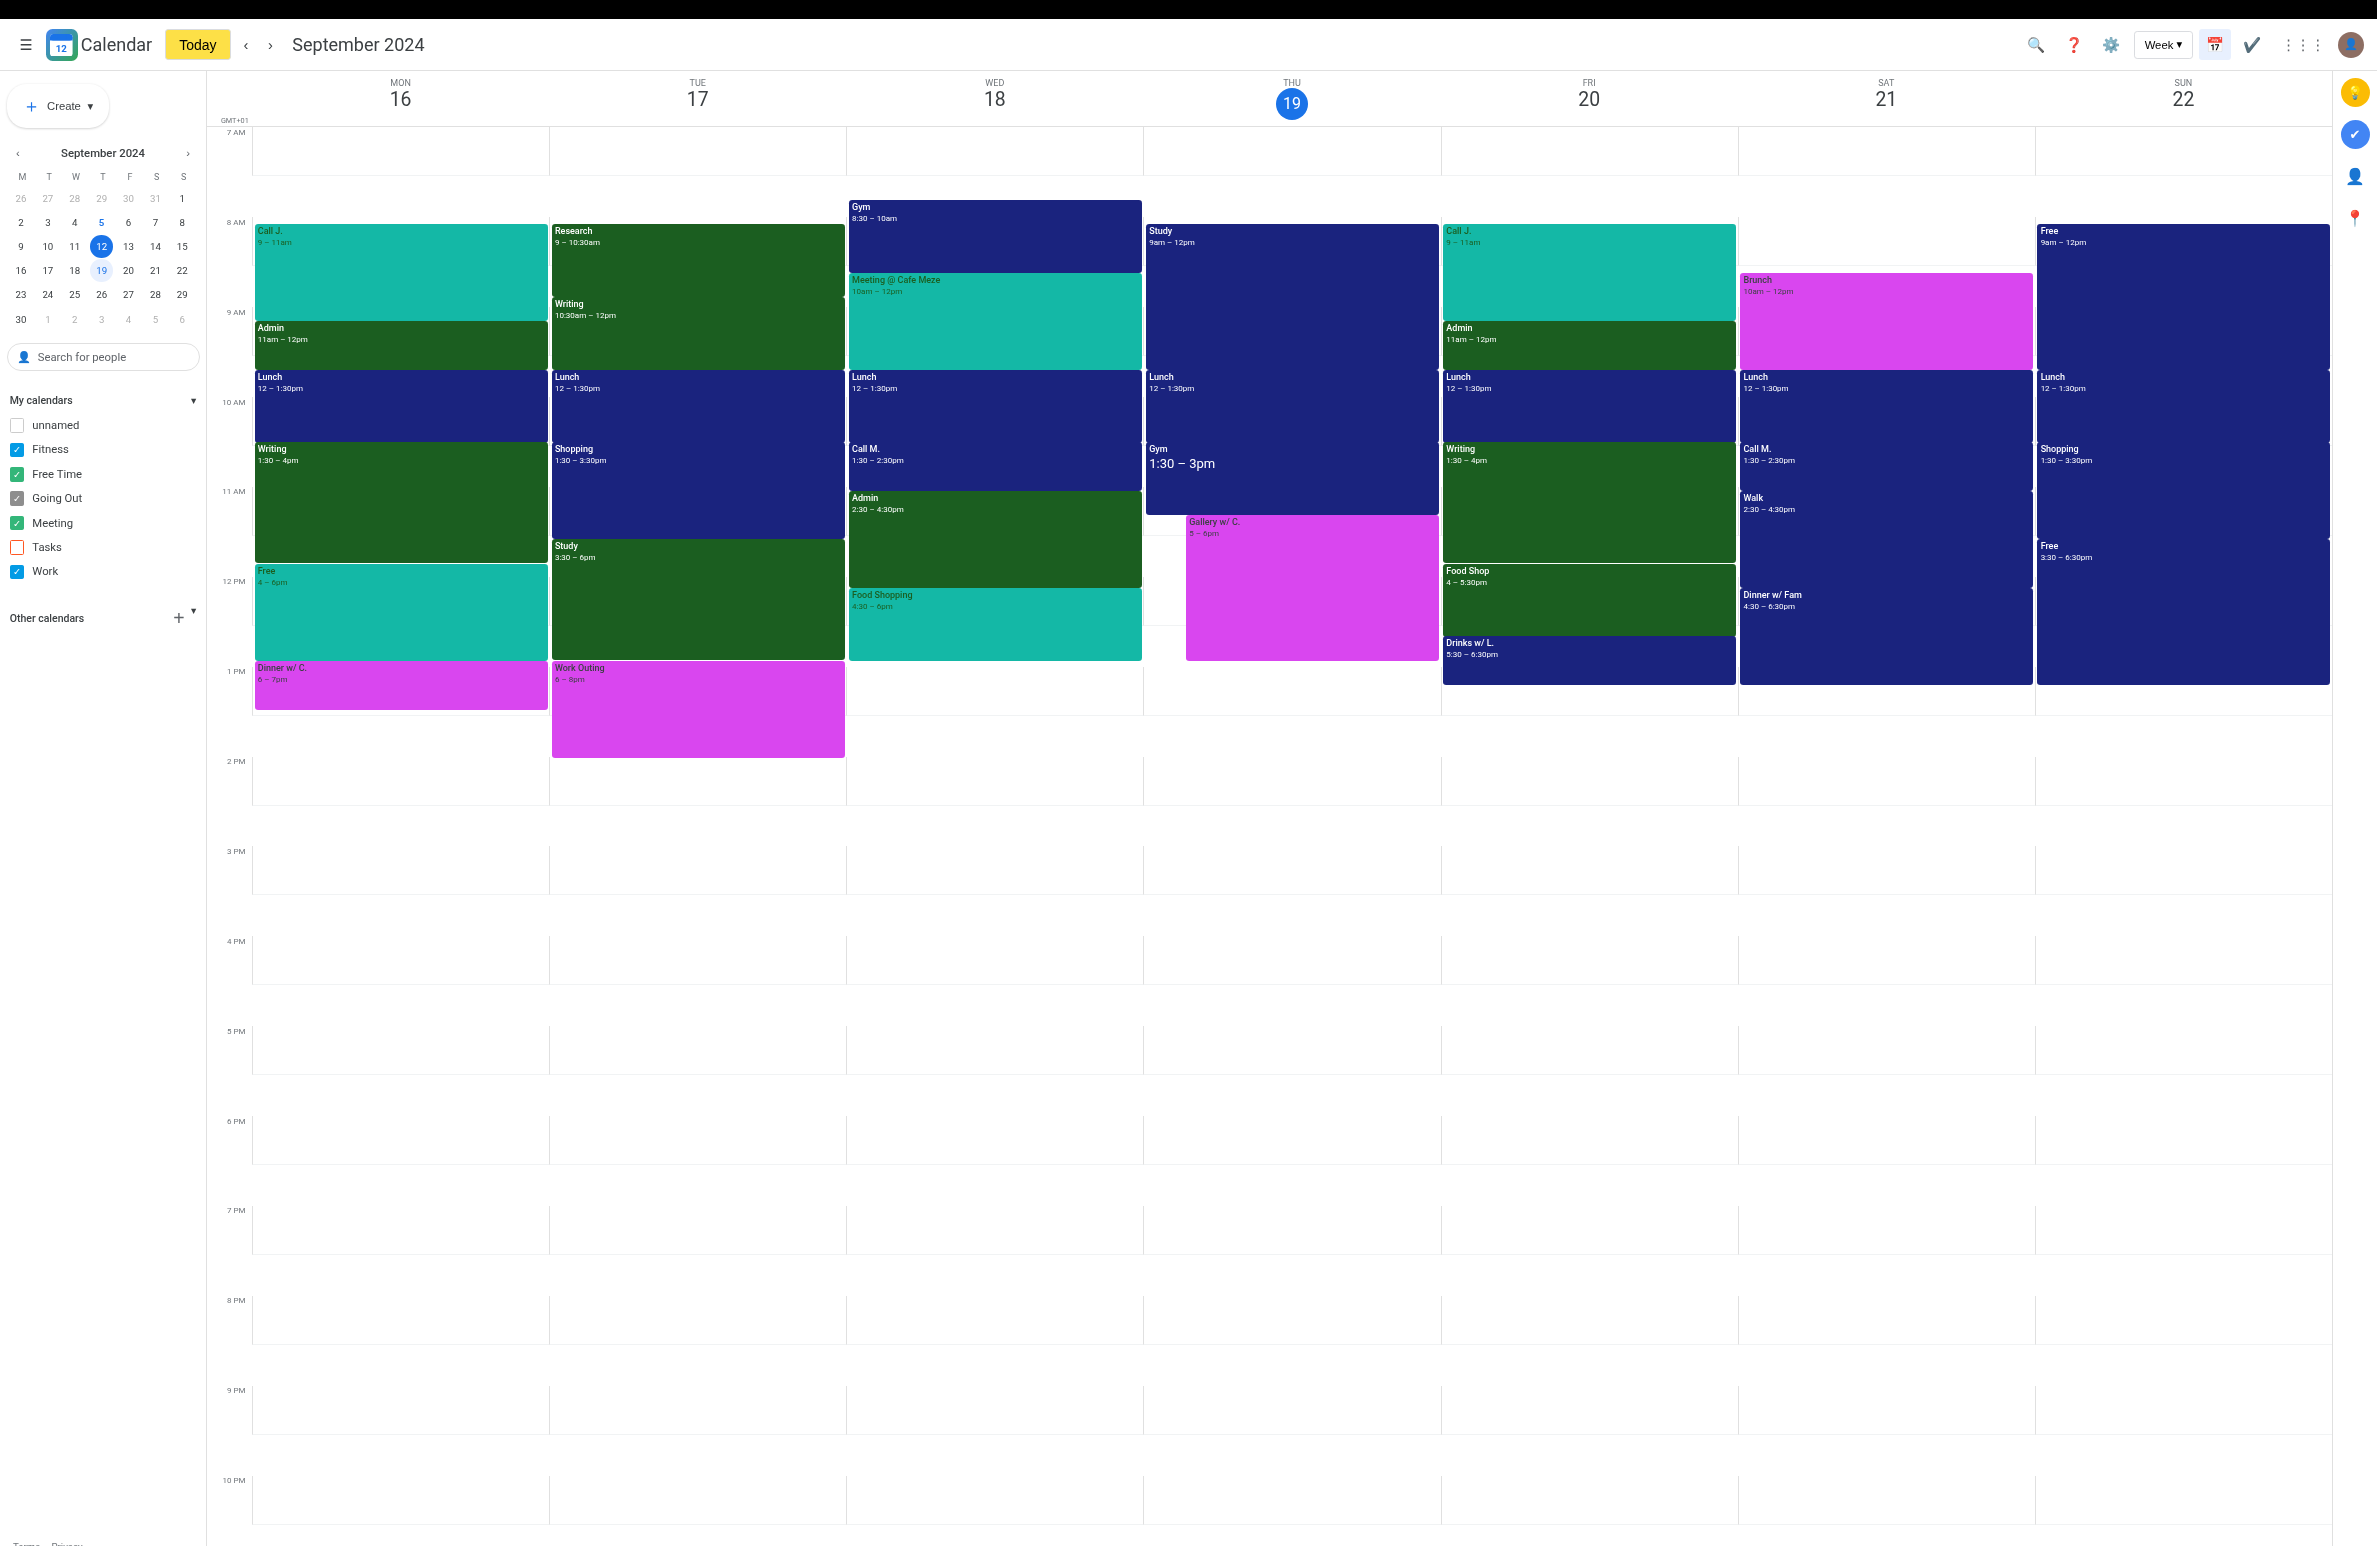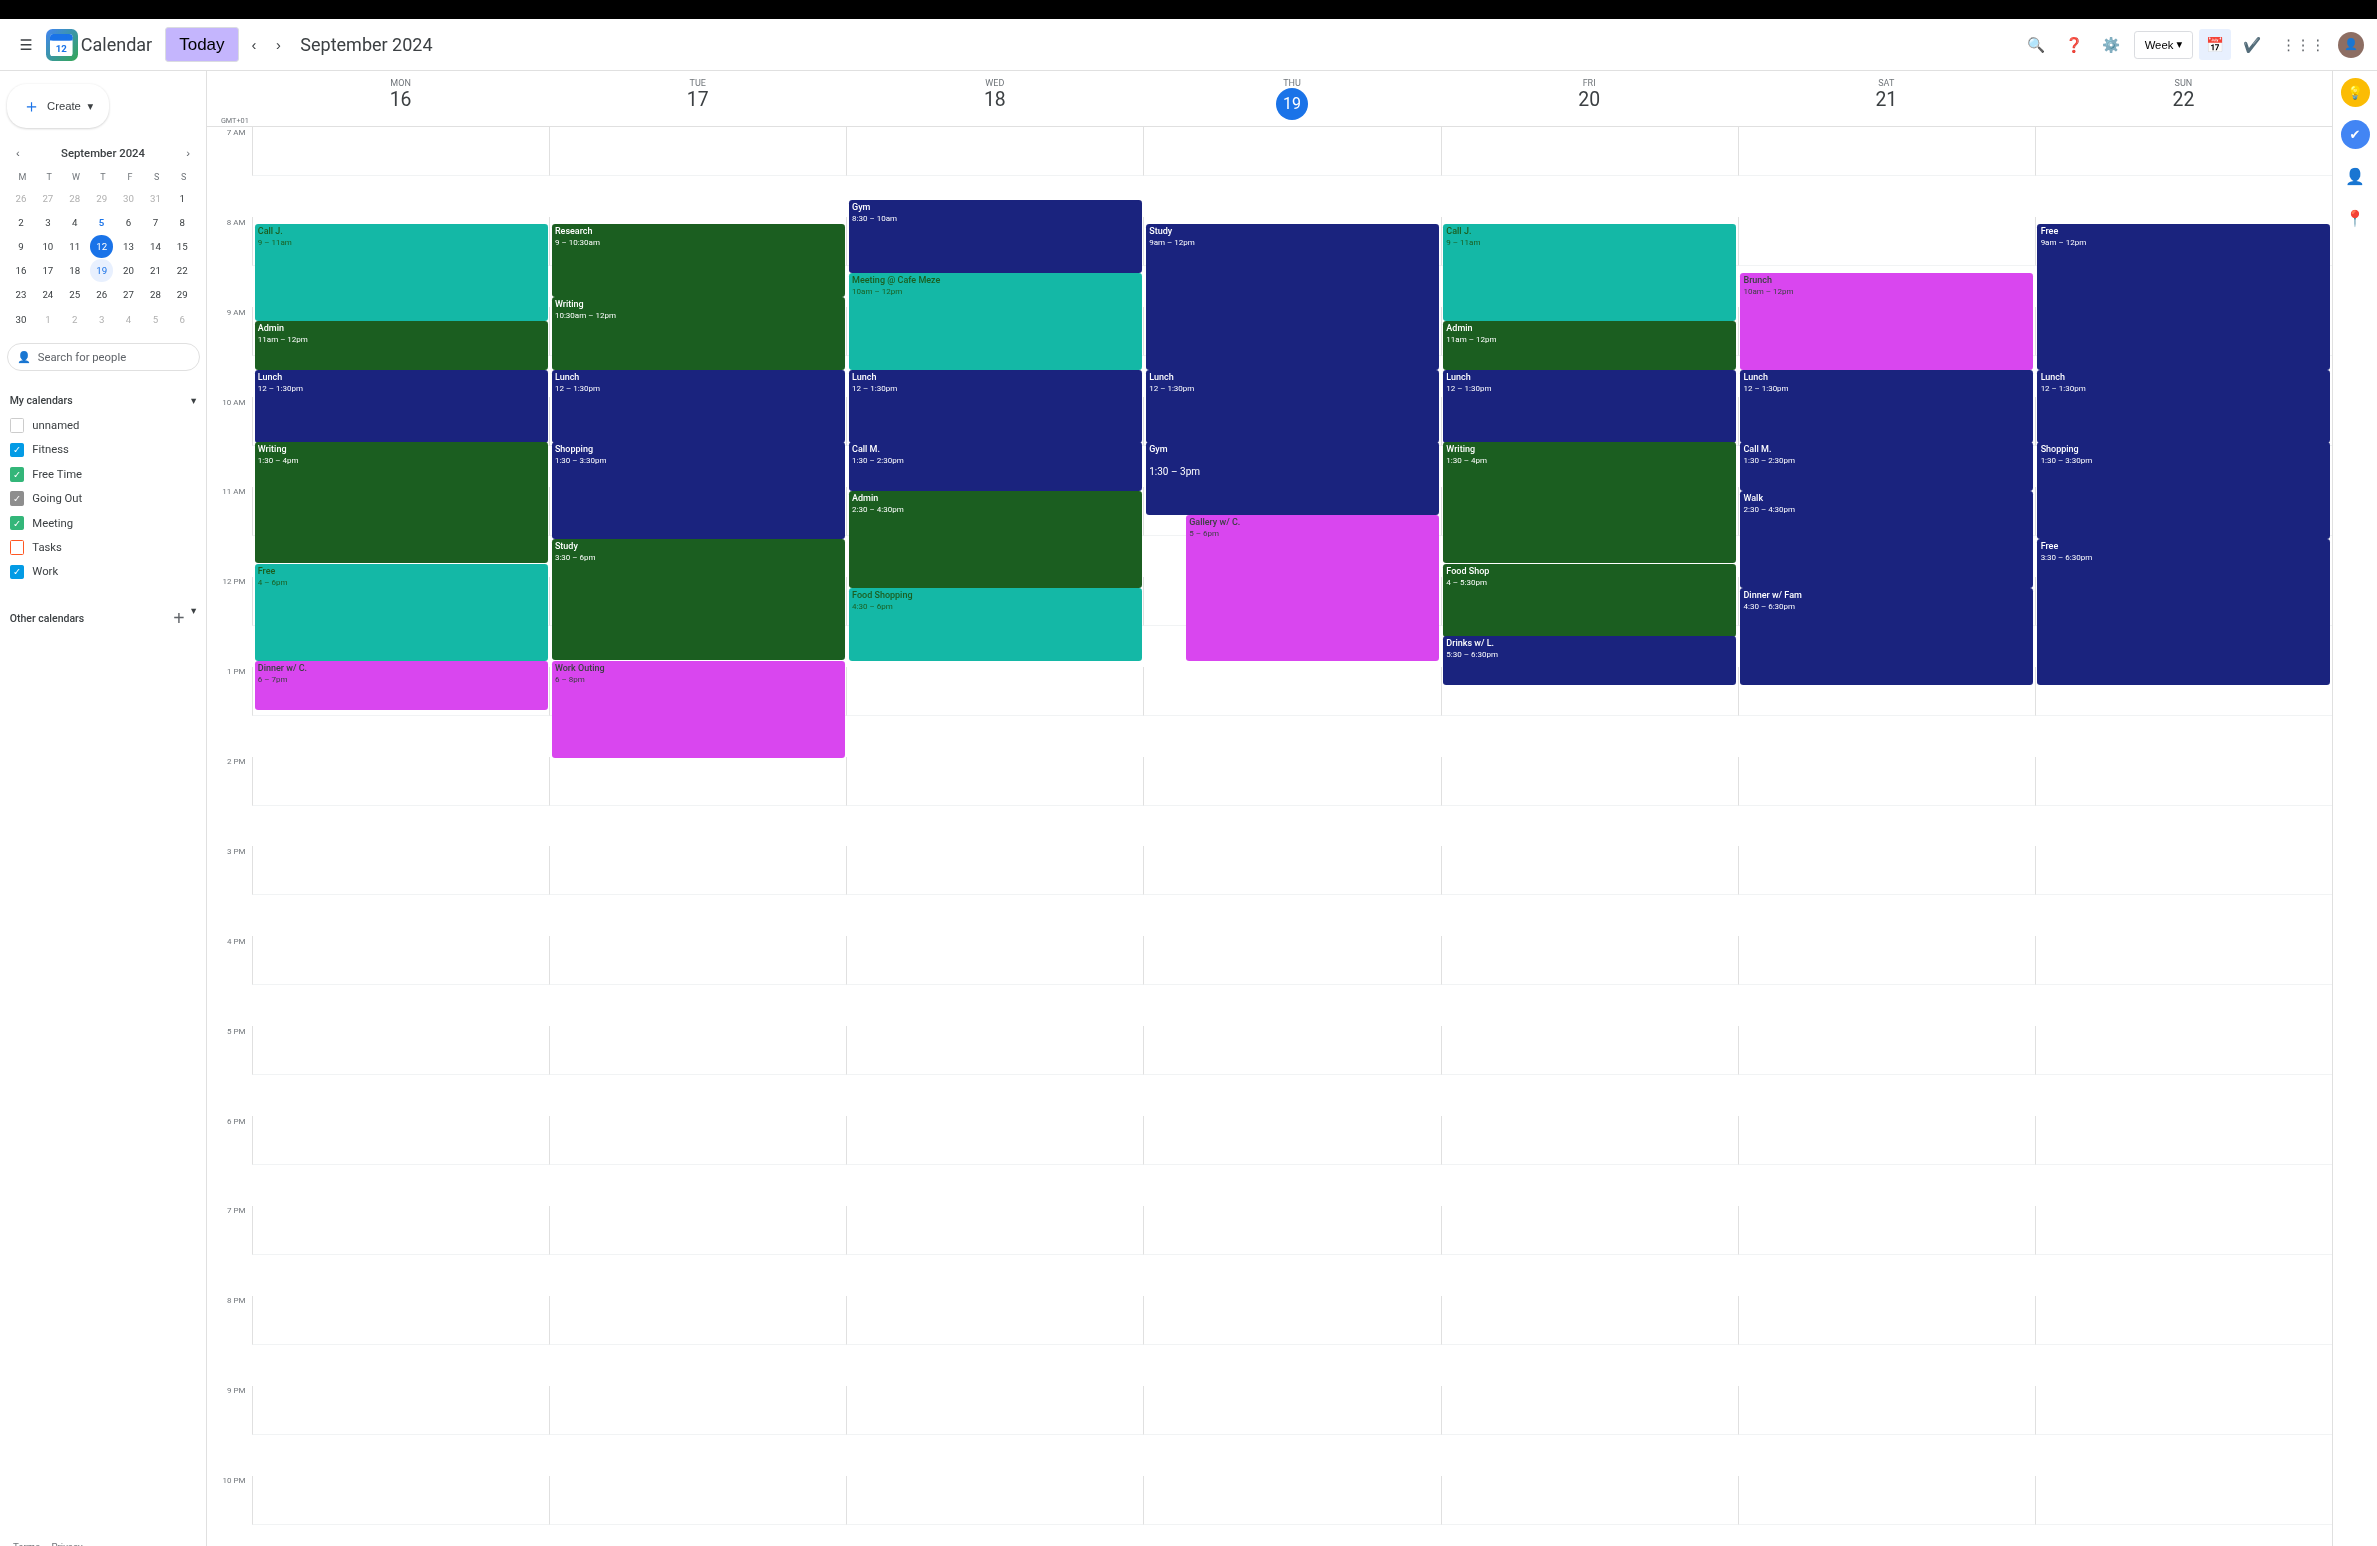--- a/index.html
+++ b/index.html
@@ -4,21 +4,21 @@
   <style>
     * { box-sizing: border-box; margin: 0; padding: 0; }
     body { font-family: 'Google Sans', Roboto, Arial, sans-serif; font-size: 10.5px; background: #fff; color: #3c4043; overflow: hidden; height: 100vh; }
 
     
     .top-bar { display: flex; align-items: center; height: 52px; padding: 0 13px; border-bottom: 0.8px solid #e0e0e0; gap: 6.5px; }
     .menu-icon { cursor: pointer; padding: 6.5px; border-radius: 50%; }
     .google-logo { display: flex; align-items: center; gap: 3.2px; margin-right: 6.5px; }
     .calendar-logo { width: 32px; height: 32px; border-radius: 6.5px; background: linear-gradient(135deg, #4285f4, #34a853); display: flex; align-items: center; justify-content: center; color: white; font-weight: bold; font-size: 14.6px; }
     .app-name { font-size: 18px; color: #3c4043; font-weight: 400; }
-    .today-btn { border: 0.8px solid #dadce0; border-radius: 3.2px; padding: 6.5px 13px; cursor: pointer; font-size: 17px; background: #c4b5fd; }
+    .today-btn { border: 0.8px solid #dadce0; border-radius: 3.2px; padding: 6.5px 13px; cursor: pointer; font-size: 14px; background: #fde047; }
     .nav-btn { background: none; border: none; cursor: pointer; border-radius: 50%; padding: 6.5px; font-size: 14.6px; color: #3c4043; }
     .month-title { font-size: 18px; font-weight: 400; color: #3c4043; margin-left: 6.5px; flex: 1; }
     .top-right { display: flex; align-items: center; gap: 6.5px; margin-left: auto; }
     .icon-btn { background: none; border: none; cursor: pointer; padding: 6.5px; border-radius: 50%; font-size: 14.6px; color: #5f6368; }
     .week-btn { border: 0.8px solid #dadce0; border-radius: 3.2px; padding: 6.5px 9.7px; cursor: pointer; font-size: 11.3px; background: white; display: flex; align-items: center; gap: 3.2px; }
     .avatar { width: 26px; height: 26px; border-radius: 50%; background: #8d6e63; display: flex; align-items: center; justify-content: center; color: white; font-size: 11.3px; cursor: pointer; overflow: hidden; }
 
     
     .main-layout { display: flex; height: calc(100vh - 52px); }
 
@@ -502,21 +502,21 @@
             <div class="event ev-dark-navy" style="position: absolute; left: 1.6px; right: 1.6px; top: 97px; height: 146px; border-radius: 3.2px; padding: 1.6px 3.2px; font-size: 9px; overflow: hidden; cursor: pointer; pointer-events: all;">
               <div style="font-weight: 500;">Study</div>
               <div style="font-size: 8px;">9am – 12pm</div>
             </div>
             <div class="event ev-dark-navy" style="position: absolute; left: 1.6px; right: 1.6px; top: 243px; height: 73px; border-radius: 3.2px; padding: 1.6px 3.2px; font-size: 9px; overflow: hidden; cursor: pointer; pointer-events: all;">
               <div style="font-weight: 500;">Lunch</div>
               <div style="font-size: 8px;">12 – 1:30pm</div>
             </div>
             <div class="event ev-dark-navy" style="position: absolute; left: 1.6px; right: 1.6px; top: 315px; height: 73px; border-radius: 3.2px; padding: 1.6px 3.2px; font-size: 9px; overflow: hidden; cursor: pointer; pointer-events: all;">
               <div style="font-weight: 500;">Gym</div>
-              <div style="font-size: 10px; margin-top: 9px;">1:30 – 3pm</div>
+              <div style="font-size: 13px;">1:30 – 3pm</div>
             </div>
             <div class="event ev-gray" style="position: absolute; left: 1.6px; right: 1.6px; top: 388px; height: 146px; border-radius: 3.2px; padding: 1.6px 3.2px; font-size: 9px; overflow: hidden; cursor: pointer; pointer-events: all; margin-left: 40px;">
               <div style="font-weight: 500;">Gallery w/ C.</div>
               <div style="font-size: 8px;">5 – 6pm</div>
             </div>
           </div>
           <div style="position: relative; border-left: 0.8px solid transparent;">
             <div class="event ev-light-green" style="position: absolute; left: 1.6px; right: 1.6px; top: 97px; height: 97px; border-radius: 3.2px; padding: 1.6px 3.2px; font-size: 9px; overflow: hidden; cursor: pointer; pointer-events: all;">
               <div style="font-weight: 500;">Call J.</div>
               <div style="font-size: 8px;">9 – 11am</div>

